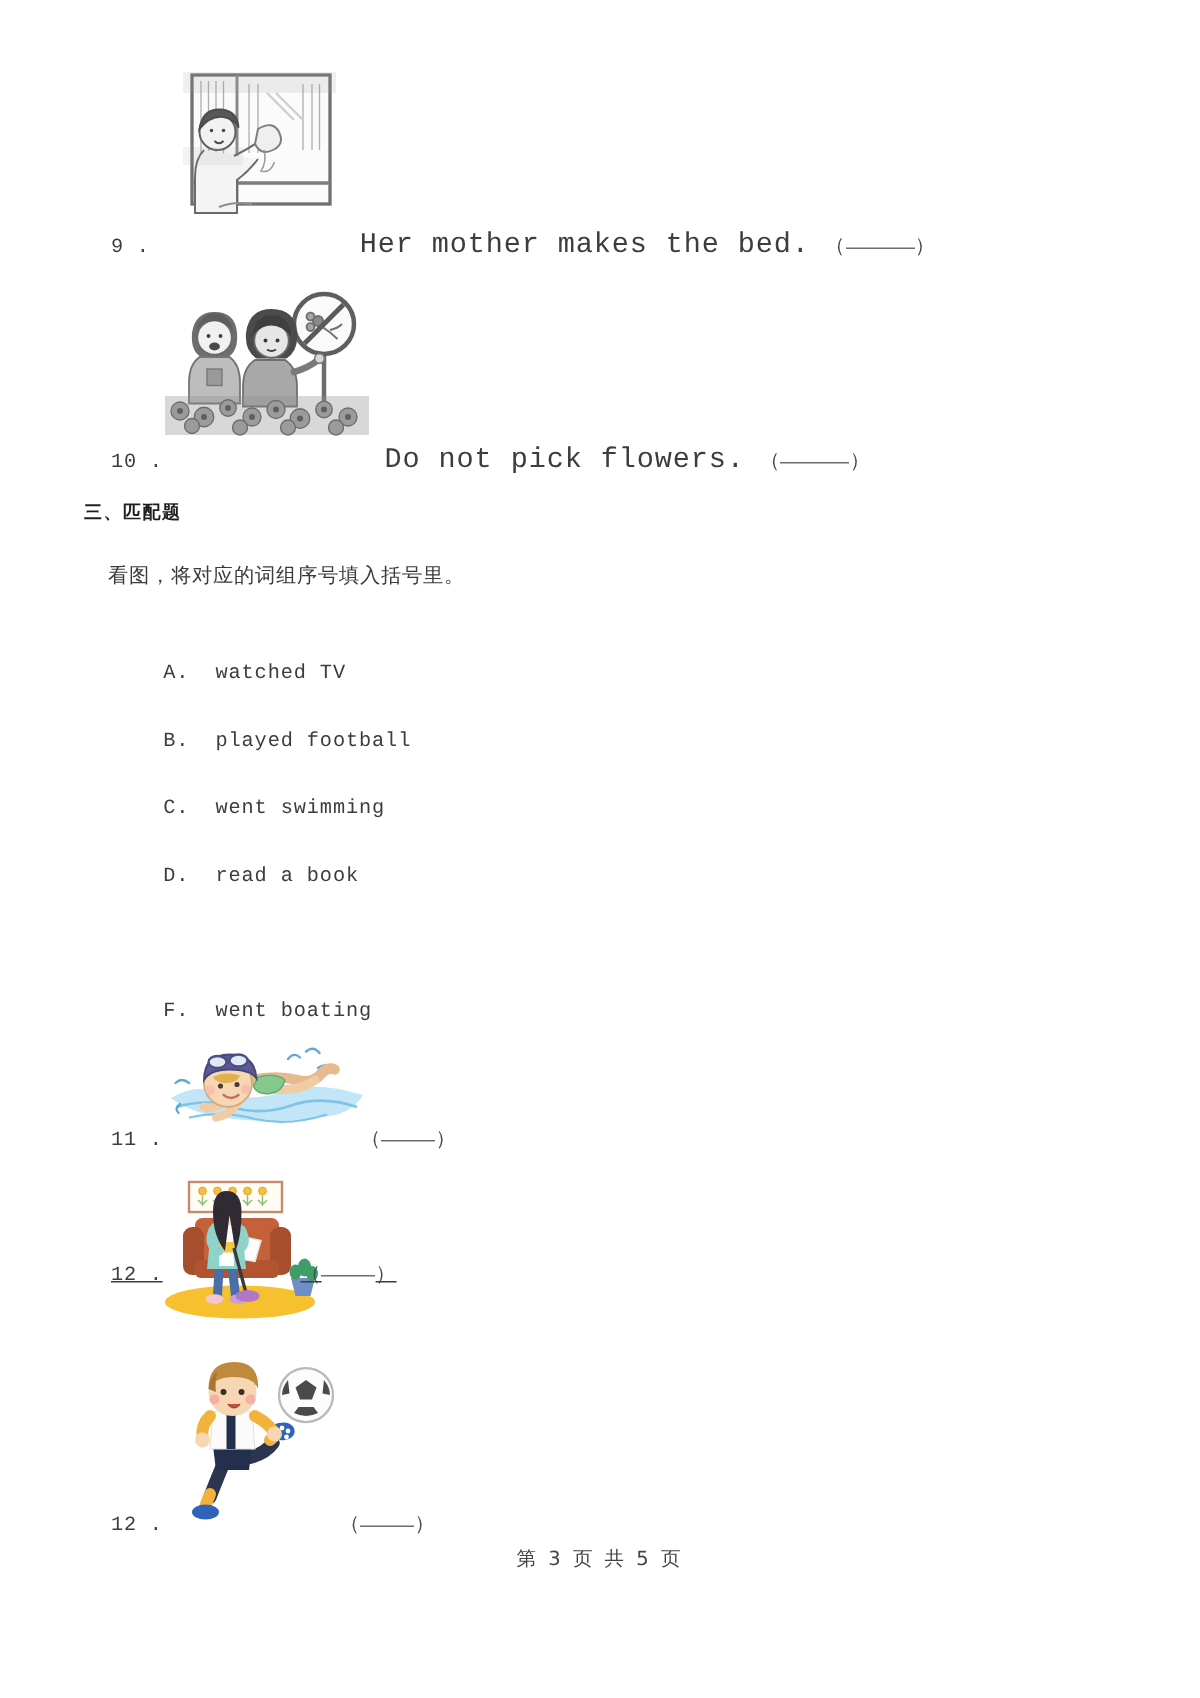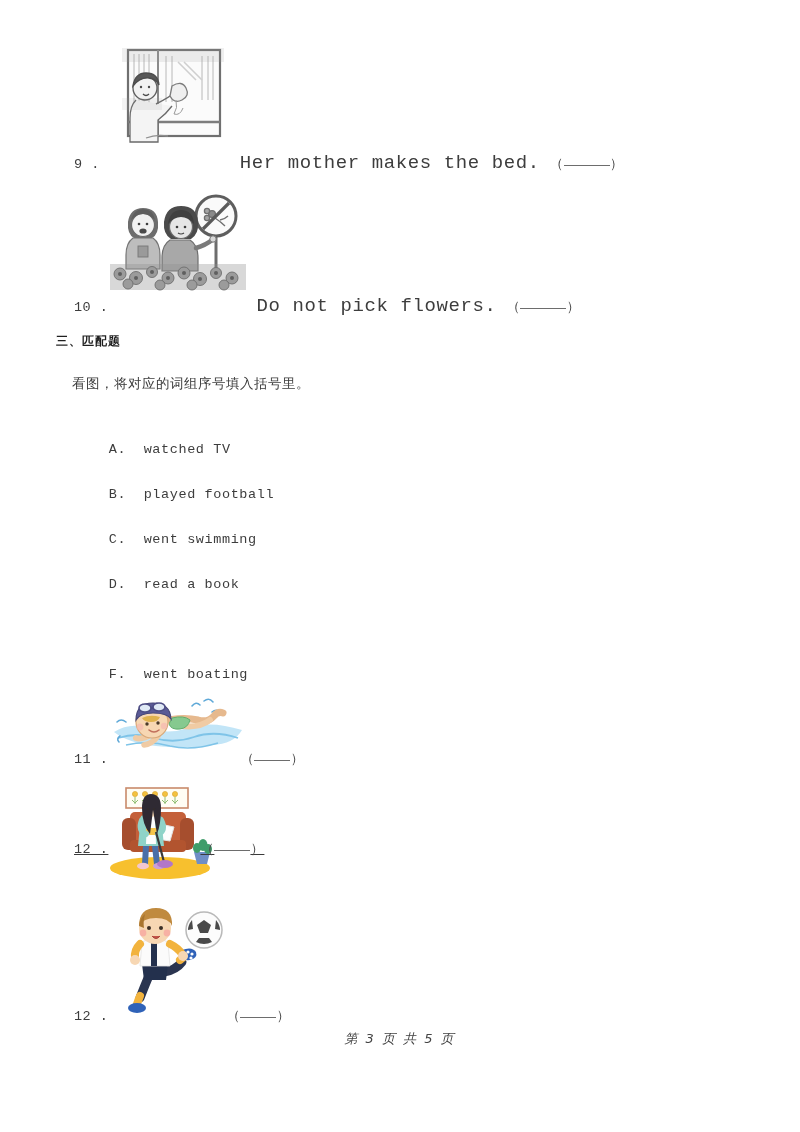--- a/index.html
+++ b/index.html
@@ -86,21 +86,20 @@
   .footer {
     position: absolute;
     left: 0;
     top: 1030px;
     width: 800px;
     text-align: center;
     font-family: "DejaVu Sans", sans-serif;
     font-size: 13px;
     color: #444;
     letter-spacing: 2px;
-    font-style: italic;
   }
 
   
   .illus { position: absolute; }
   .illus svg { display: block; }
 </style>
 </head>
 <body>
 
 <div class="page">

